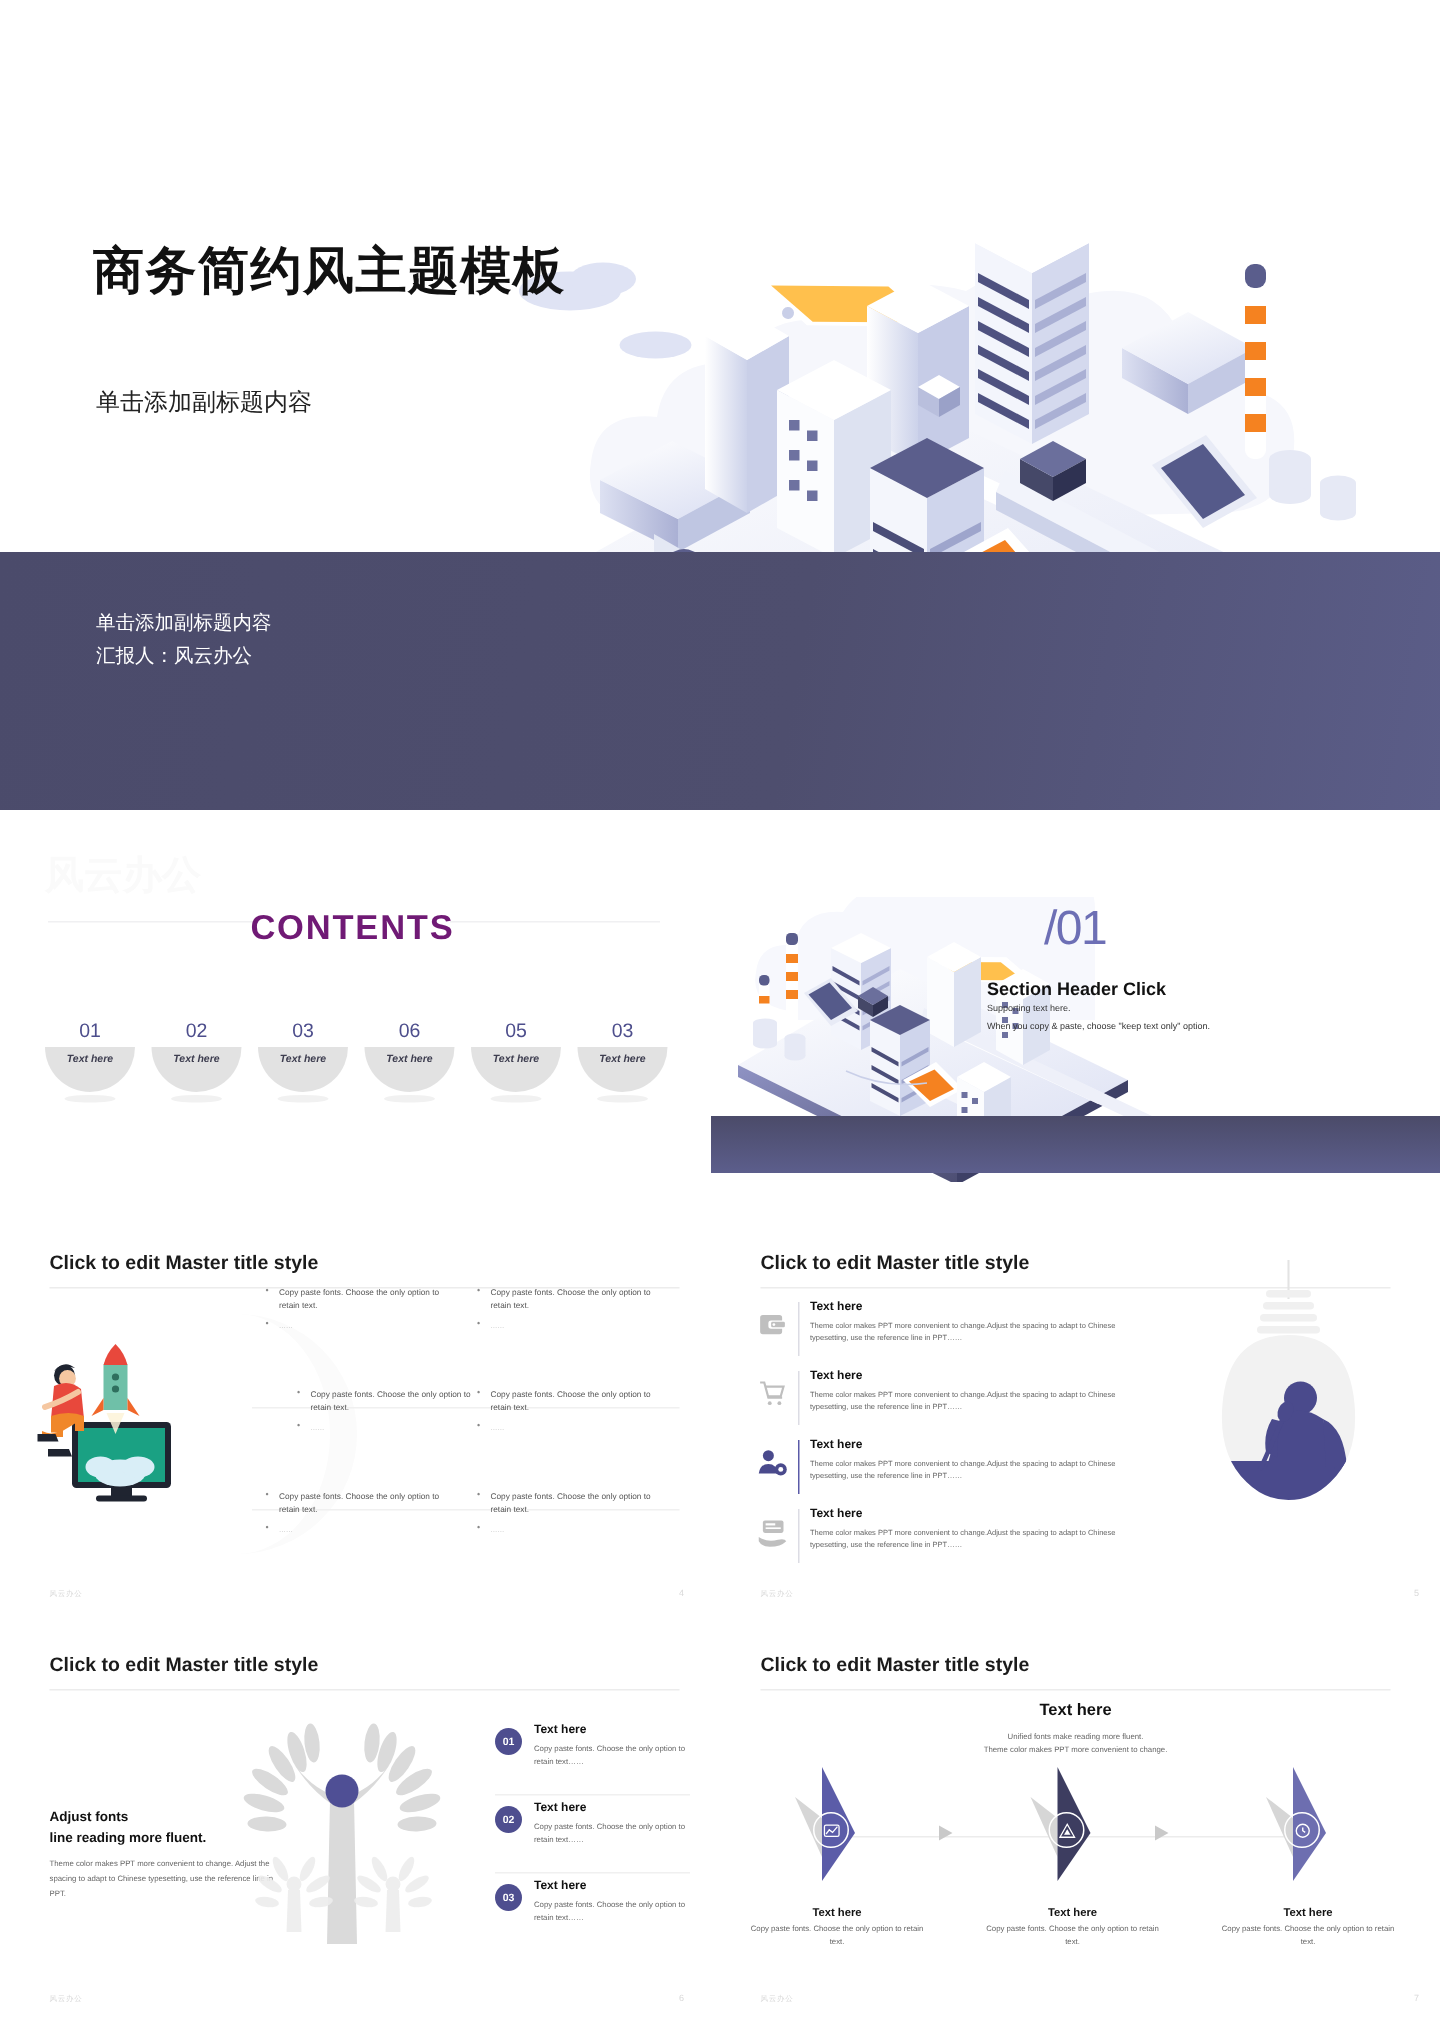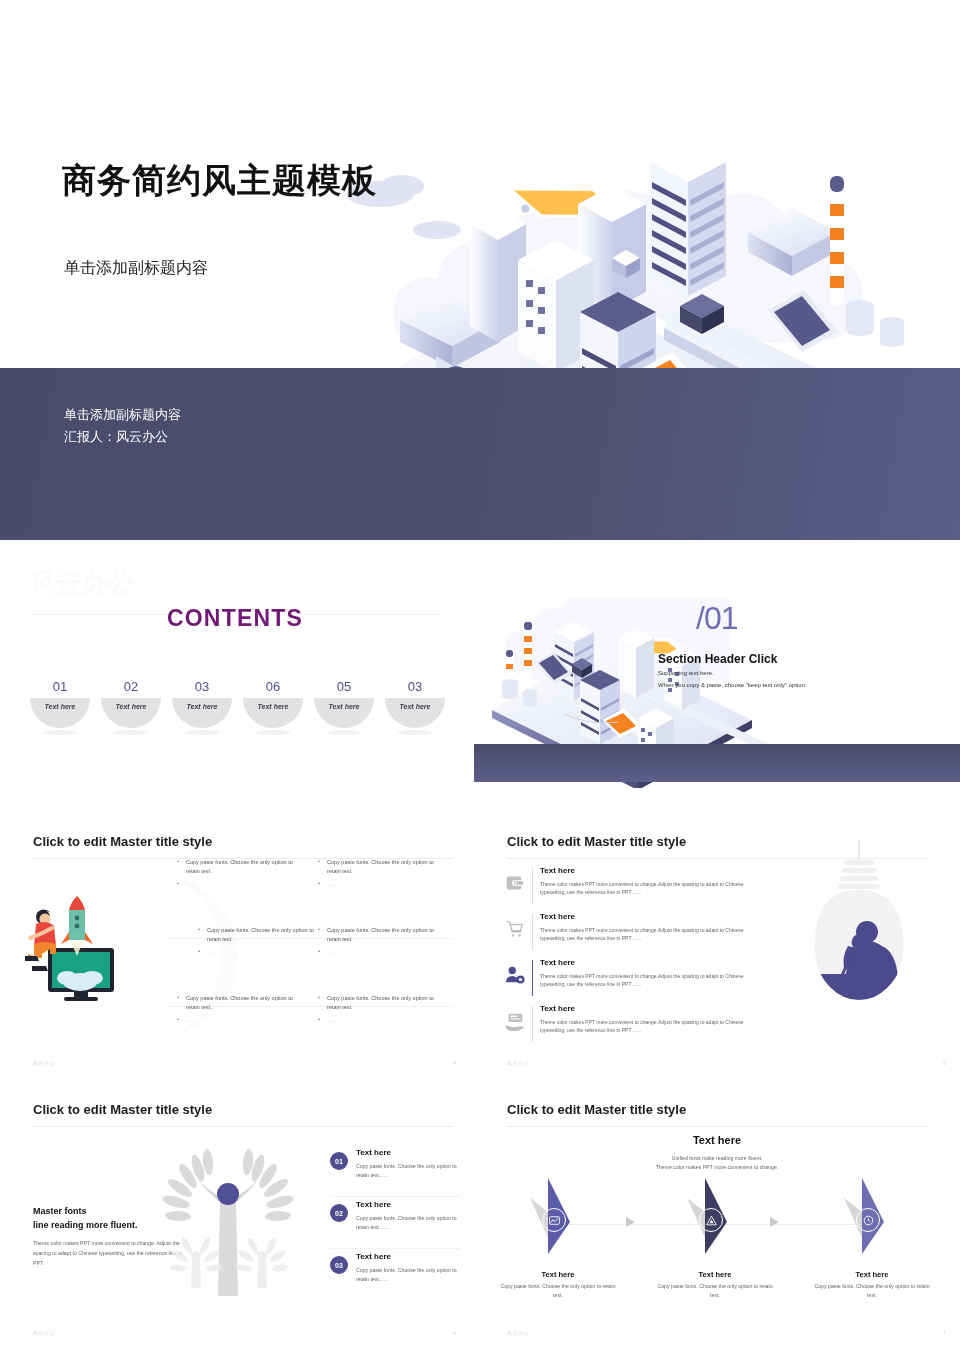--- a/index.html
+++ b/index.html
@@ -682,21 +682,21 @@
 
     <div class="footer-wm" style="left:33px; bottom:10px;">风云办公</div>
     <div class="footer-pg" style="right:14px; bottom:10px;">5</div>
   </section>
 
   <section class="slide s6">
     <div class="s-title">Click to edit Master title style</div>
     <div class="rule"></div>
 
     <div class="s6-lead">
-      <span>Master fonts</span><br>
+      <span>Adjust fonts</span><br>
       <span>line reading more fluent.</span>
     </div>
     <div class="s6-body">Theme color makes PPT more convenient to change. Adjust the spacing to adapt to Chinese typesetting, use the reference line in PPT.</div>
 
     <div class="tree">
       <svg viewBox="0 0 140 160" width="140" height="160">
         <g fill="#dadada">
 
           <path d="M62 56 q8 -4 16 0 l2 96 l-20 0 z"></path>
 

